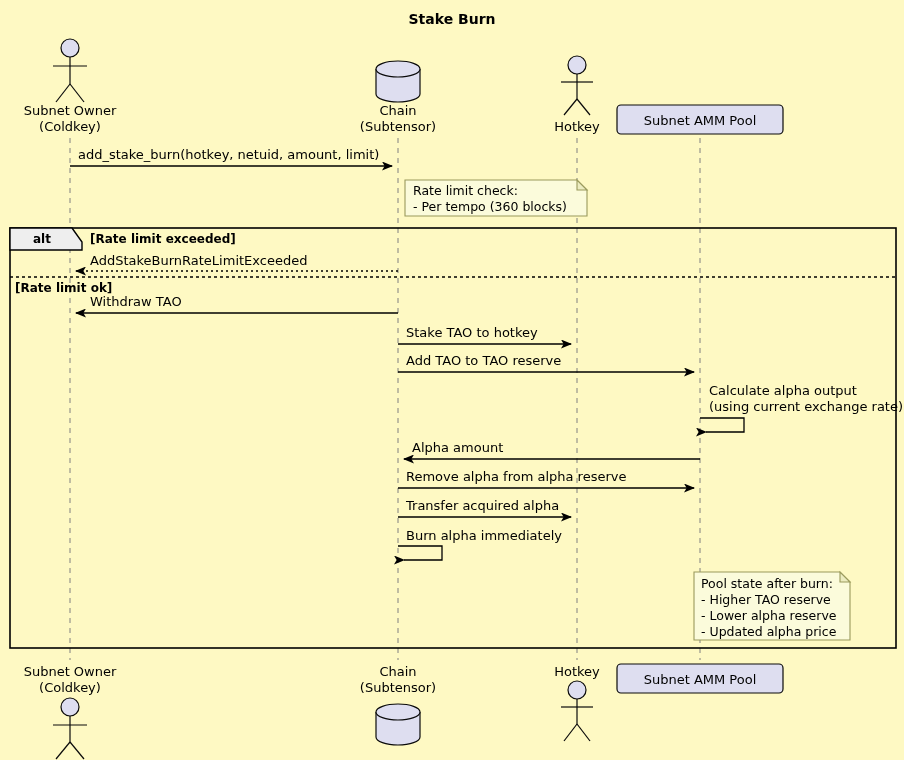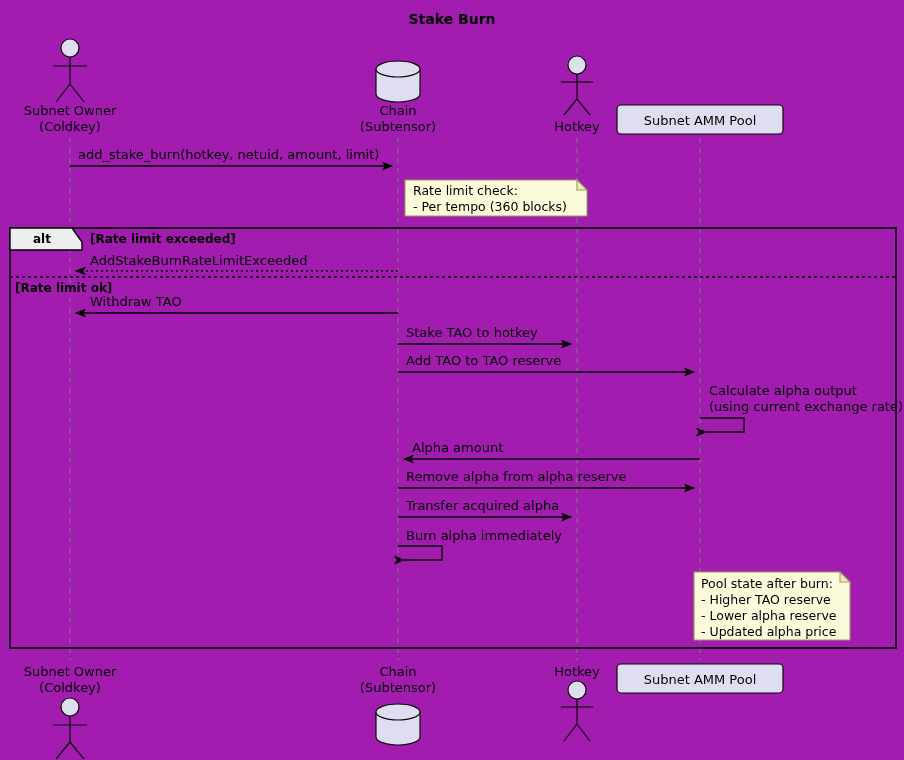--- a/index.html
+++ b/index.html
@@ -10,21 +10,21 @@
   }
   body {
     font-family: "DejaVu Sans", sans-serif;
     color: #000000;
   }
   #diagram {
     position: relative;
     width: 904px;
     height: 760px;
     overflow: hidden;
-    background: #a21caf;
+    background: #fef9c3;
   }
   #svg-root {
     position: absolute;
     left: 0;
     top: 0;
     width: 904px;
     height: 760px;
   }
   .ttl {
     font-family: "DejaVu Sans", sans-serif;

